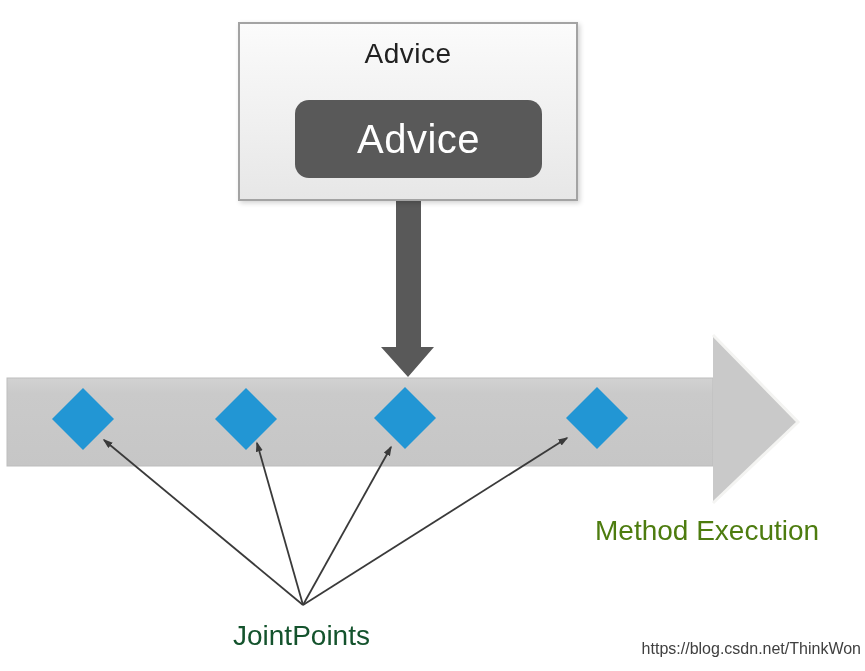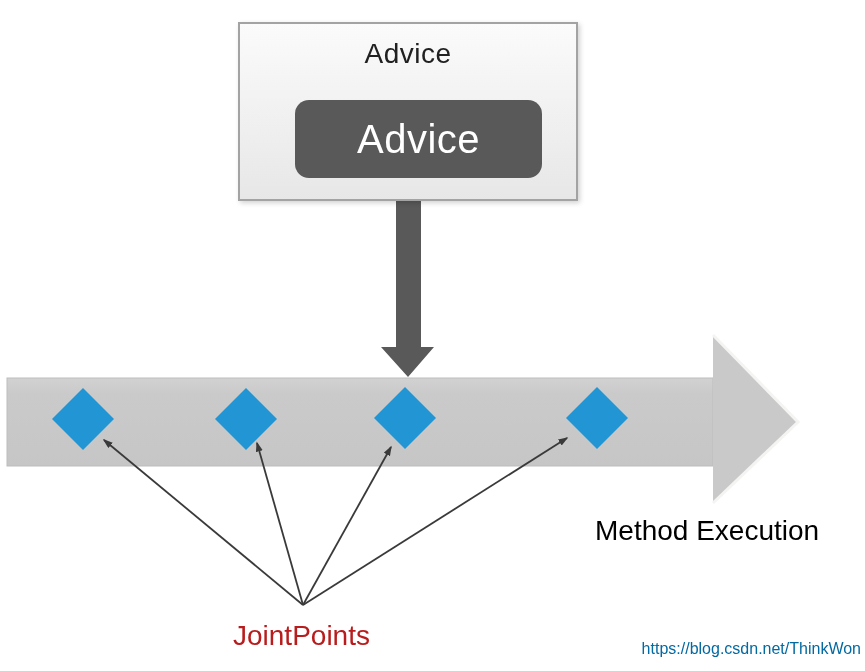--- a/index.html
+++ b/index.html
@@ -56,37 +56,37 @@
     color: #ffffff;
     font-size: 40px;
     letter-spacing: 0.5px;
   }
   .method-exec-label {
     position: absolute;
     left: 595px;
     top: 515px;
     width: 270px;
     font-size: 28px;
-    color: #000000;
+    color: #4d7c0f;
     white-space: nowrap;
   }
   .jointpoints-label {
     position: absolute;
     left: 233px;
     top: 620px;
     font-size: 28px;
-    color: #b91c1c;
+    color: #14532d;
     white-space: nowrap;
   }
   .watermark {
     position: absolute;
     right: 4px;
     top: 640px;
     font-size: 16px;
-    color: #0369a1;
+    color: #404040;
     white-space: nowrap;
   }
 </style>
 </head>
 <body>
 
 <div class="stage">
 
   <svg width="865" height="671" viewBox="0 0 865 671">
     <defs>

